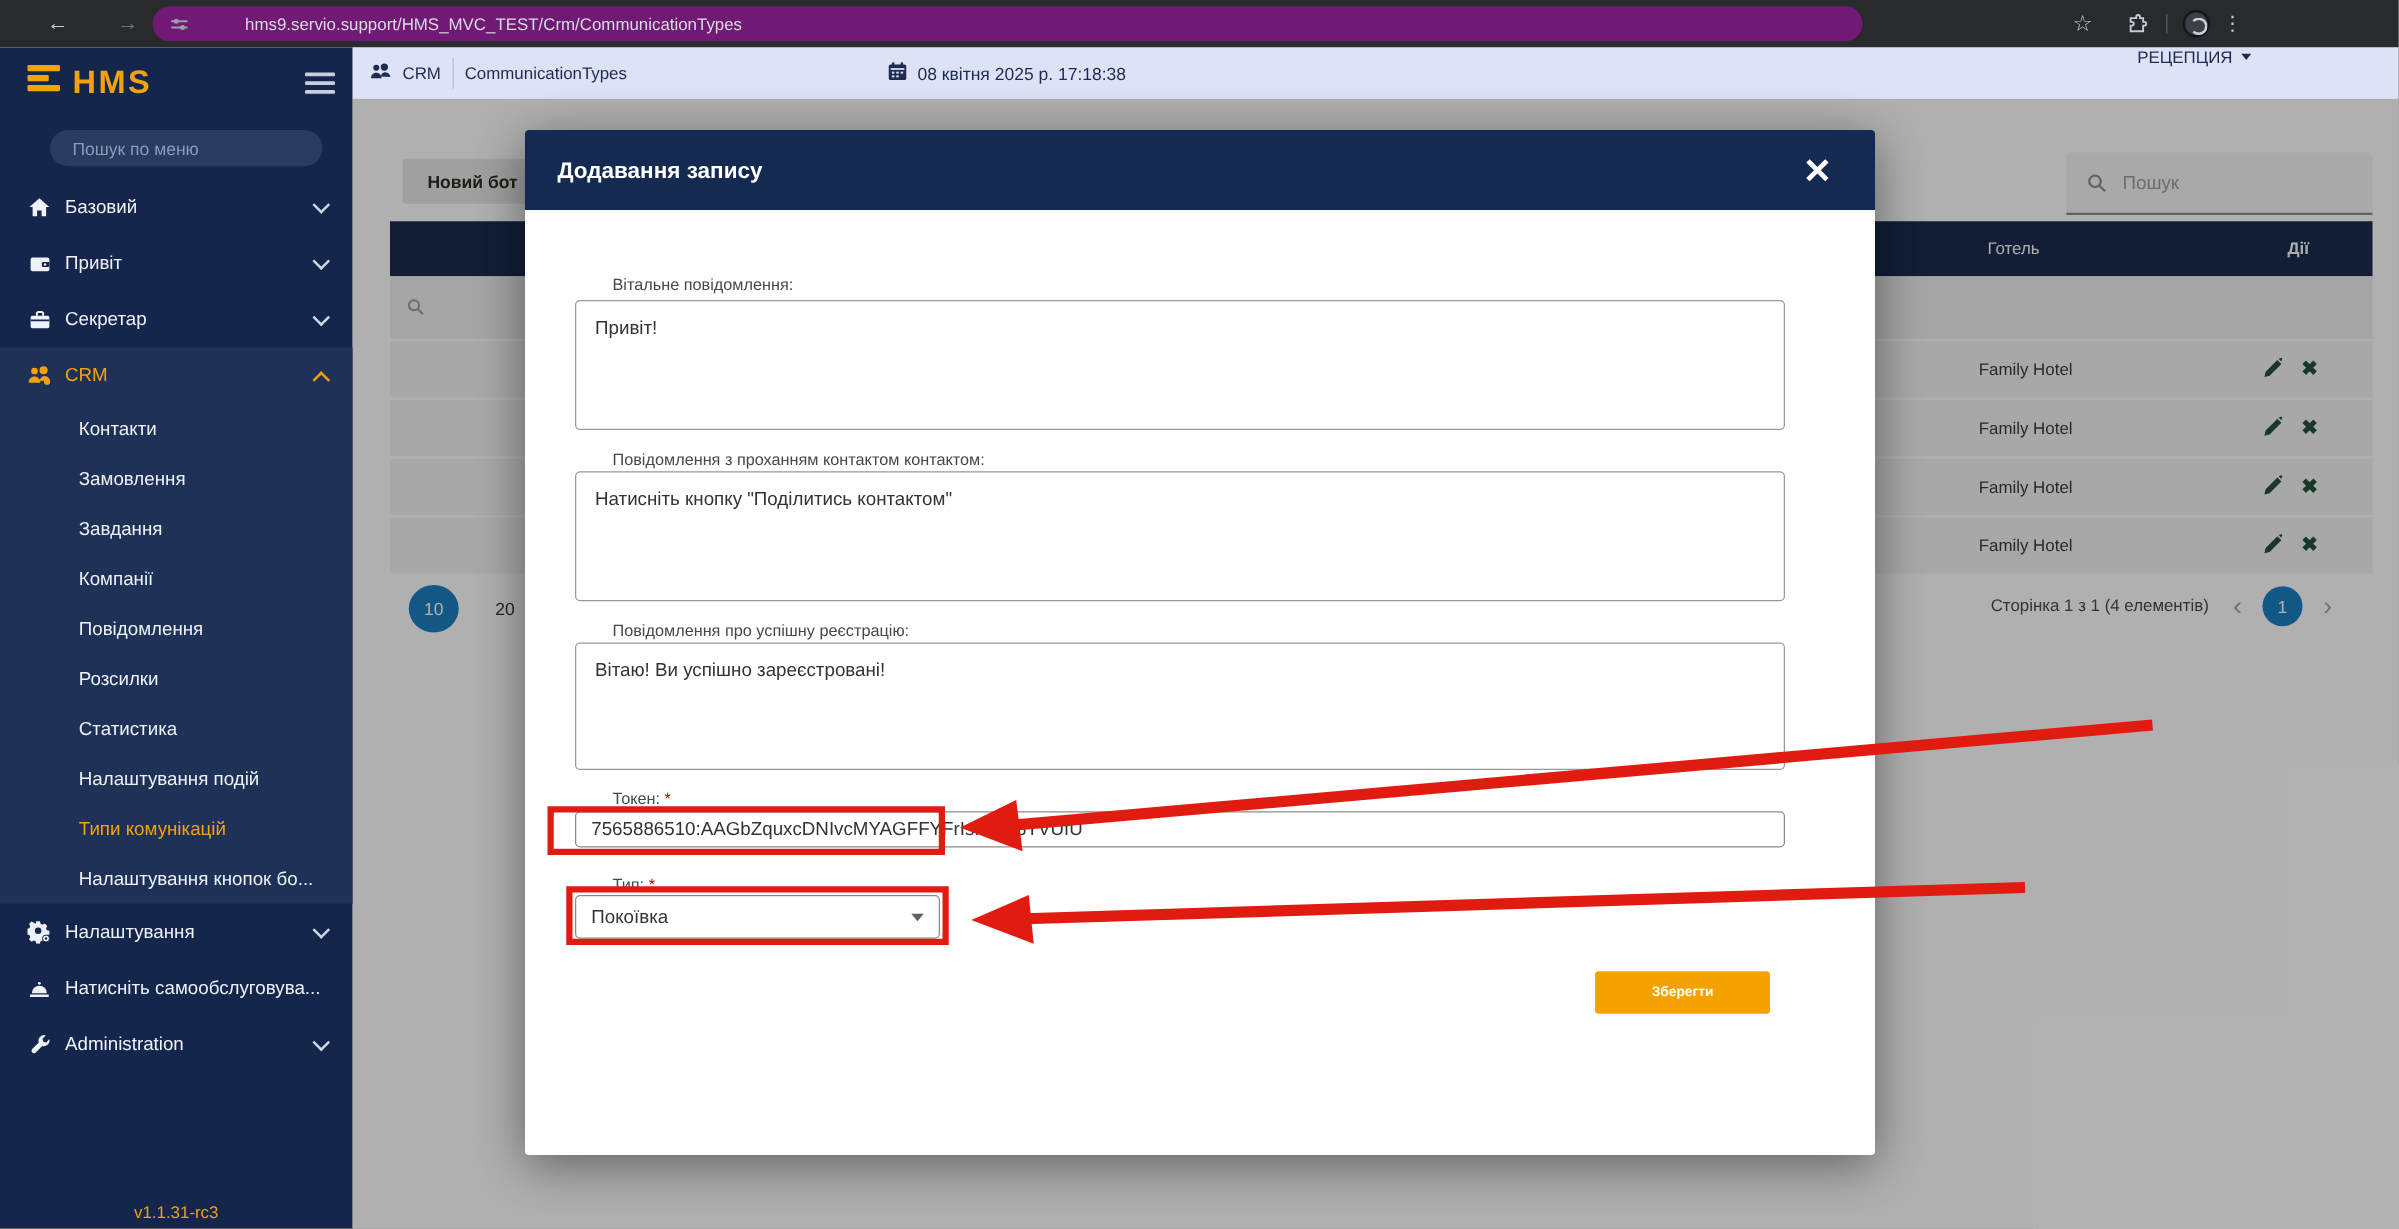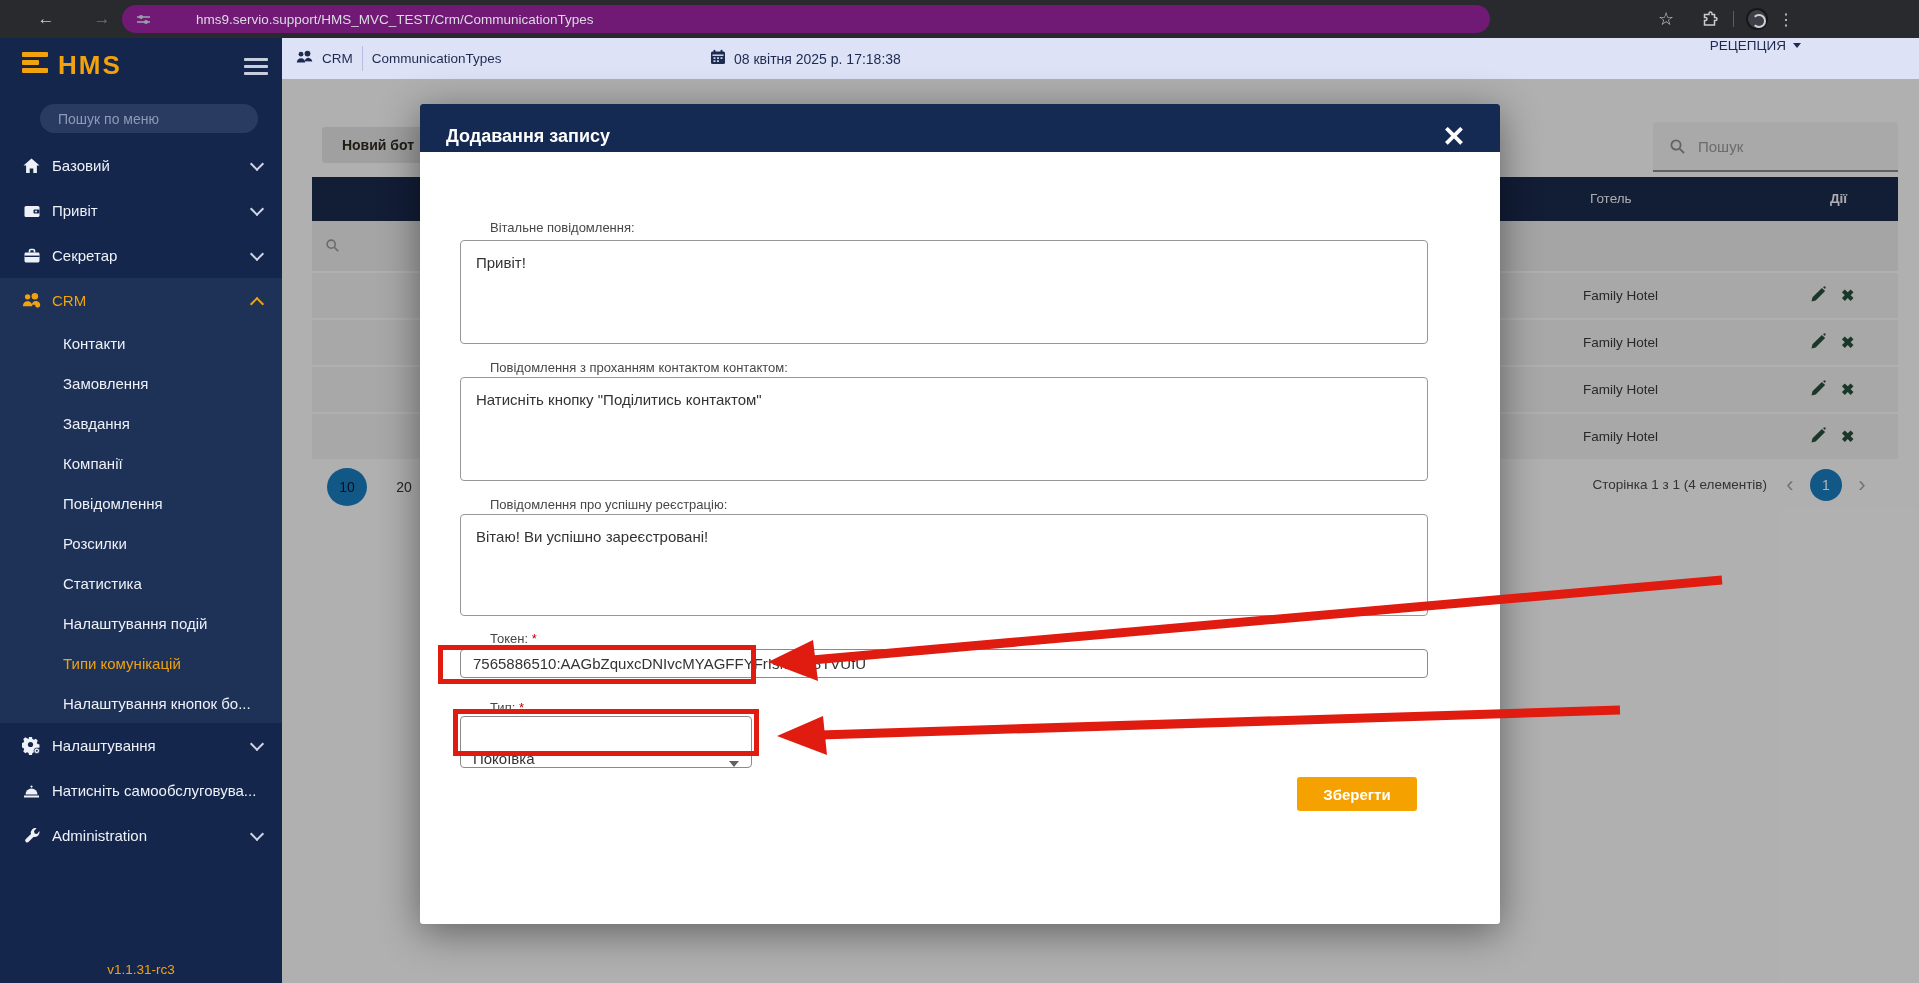--- a/index.html
+++ b/index.html
@@ -69,51 +69,51 @@
          font-size:13.5px;}
   .tbody{position:absolute;left:30px;top:142px;right:21px;}
   .frow{height:50px;background:#ececec;position:relative;}
   .drow{height:45px;background:#f1f1f1;border-top:2px solid #fcfcfc;position:relative;font-size:13.5px;color:#3a3a3a;}
   .cell-hotel{position:absolute;left:1271px;top:0;height:100%;display:flex;align-items:center;}
   .cell-actions{position:absolute;left:1498px;top:0;height:100%;display:flex;align-items:center;gap:14px;}
   .xmark{color:#274f3b;font-weight:bold;font-size:16px;line-height:1;}
   .pagebar{position:absolute;left:30px;right:21px;top:376px;height:60px;font-size:14px;color:#333;}
   .psize{position:absolute;top:13px;width:40px;height:38px;border-radius:50%;display:flex;align-items:center;
          justify-content:center;}
-  .psize.sel{background:#1b7fc2;color:#0f172a;}
+  .psize.sel{background:#1b7fc2;color:#ffffff;}
   .pinfo{position:absolute;right:131px;top:22px;font-size:13.5px;color:#4a4a4a;}
   .pnav{position:absolute;top:14px;width:32px;height:32px;border-radius:50%;display:flex;align-items:center;
         justify-content:center;font-size:22px;color:#a5a5a5;}
   .pnav.cur{background:#1b7fc2;color:#fff;font-size:14px;}
 
   .backdrop{position:absolute;left:282px;top:79px;width:1637px;height:904px;background:rgba(0,0,0,0.30);}
 
   
   .modal{position:absolute;left:420px;top:104px;width:1080px;height:820px;background:#fff;border-radius:3px;
          box-shadow:0 8px 40px rgba(0,0,0,.45);}
-  .m-head{position:absolute;left:0;top:0;width:100%;height:48px;background:#152a52;border-radius:3px 3px 0 0;}
+  .m-head{position:absolute;left:0;top:0;width:100%;height:64px;background:#152a52;border-radius:3px 3px 0 0;}
   .m-title{position:absolute;left:26px;top:0;height:64px;display:flex;align-items:center;color:#fff;
            font-size:18px;font-weight:bold;}
   .m-close{position:absolute;right:30px;top:16px;width:32px;height:32px;color:#fff;font-size:28px;font-weight:bold;
            display:flex;align-items:center;justify-content:center;cursor:pointer;}
   .m-label{position:absolute;left:70px;font-size:13px;color:#474747;}
   .req{color:#c00000;}
   .m-ta{position:absolute;left:40px;width:968px;height:104px;border:1px solid #989898;border-radius:4px;
         box-sizing:border-box;resize:none;padding:13px 15px;font-size:15px;color:#333;outline:none;
         font-family:"Liberation Sans",sans-serif;}
   .m-input{position:absolute;left:40px;width:968px;height:29px;border:1px solid #8a8a8a;border-radius:4px;
         box-sizing:border-box;padding:0 12px;font-size:15px;color:#333;outline:none;
         font-family:"Liberation Sans",sans-serif;}
-  .m-dd{position:absolute;left:40px;top:612px;width:292px;height:52px;border:1px solid #8a8a8a;border-radius:4px;
-        box-sizing:border-box;display:flex;align-items:flex-end;padding:0 12px;font-size:15px;color:#333;
+  .m-dd{position:absolute;left:40px;top:612px;width:292px;height:35px;border:1px solid #8a8a8a;border-radius:4px;
+        box-sizing:border-box;display:flex;align-items:center;padding:0 12px;font-size:15px;color:#333;
         cursor:pointer;background:#fff;}
   .dd-caret{position:absolute;right:12px;width:0;height:0;border-left:5px solid transparent;
         border-right:5px solid transparent;border-top:6px solid #616161;}
-  .m-save{position:absolute;left:877px;top:673px;width:120px;height:34px;background:#f5a201;border:none;
-        border-radius:3px;color:#fff;font-weight:bold;font-size:15px;cursor:pointer;
+  .m-save{position:absolute;left:856px;top:673px;width:140px;height:34px;background:#f5a201;border:none;
+        border-radius:3px;color:#fff;font-weight:bold;font-size:11px;cursor:pointer;
         font-family:"Liberation Sans",sans-serif;}
 
   
   .rbox{position:absolute;border:5px solid #e01b10;box-sizing:border-box;z-index:60;}
   .annot-svg{position:absolute;left:0;top:0;z-index:61;pointer-events:none;}
 </style>
 </head>
 <body>
 
 <div class="screen">

